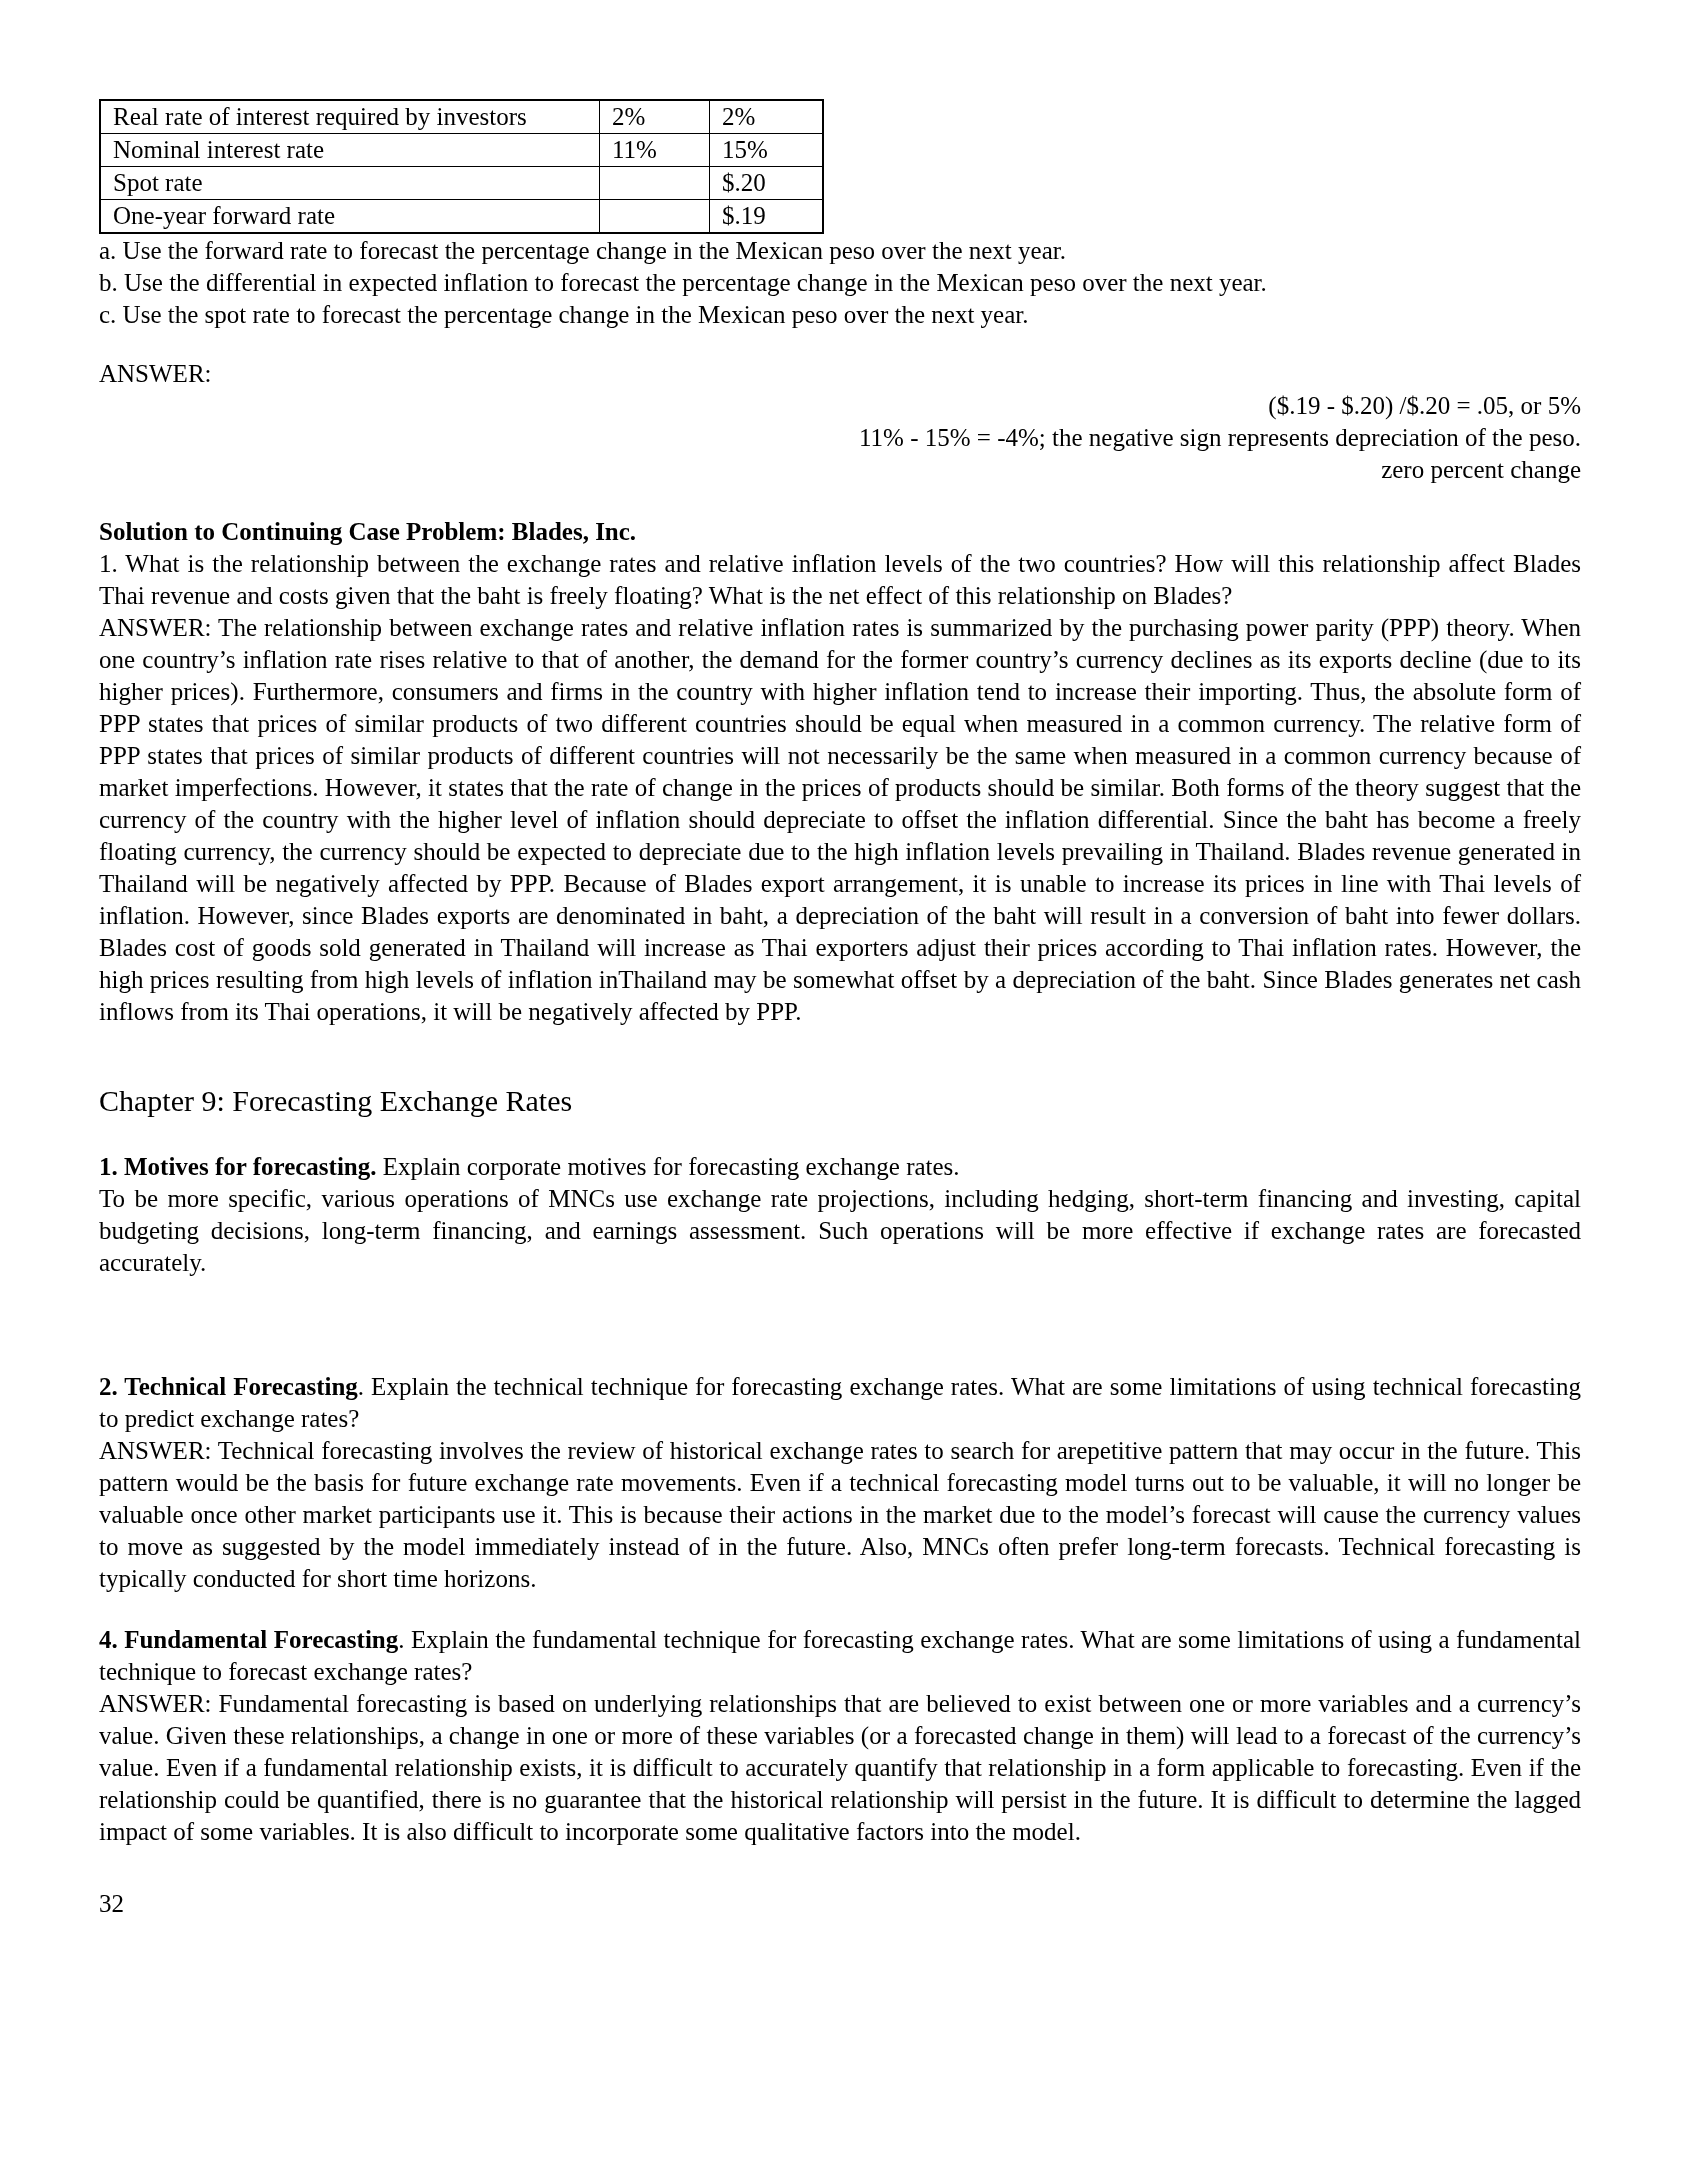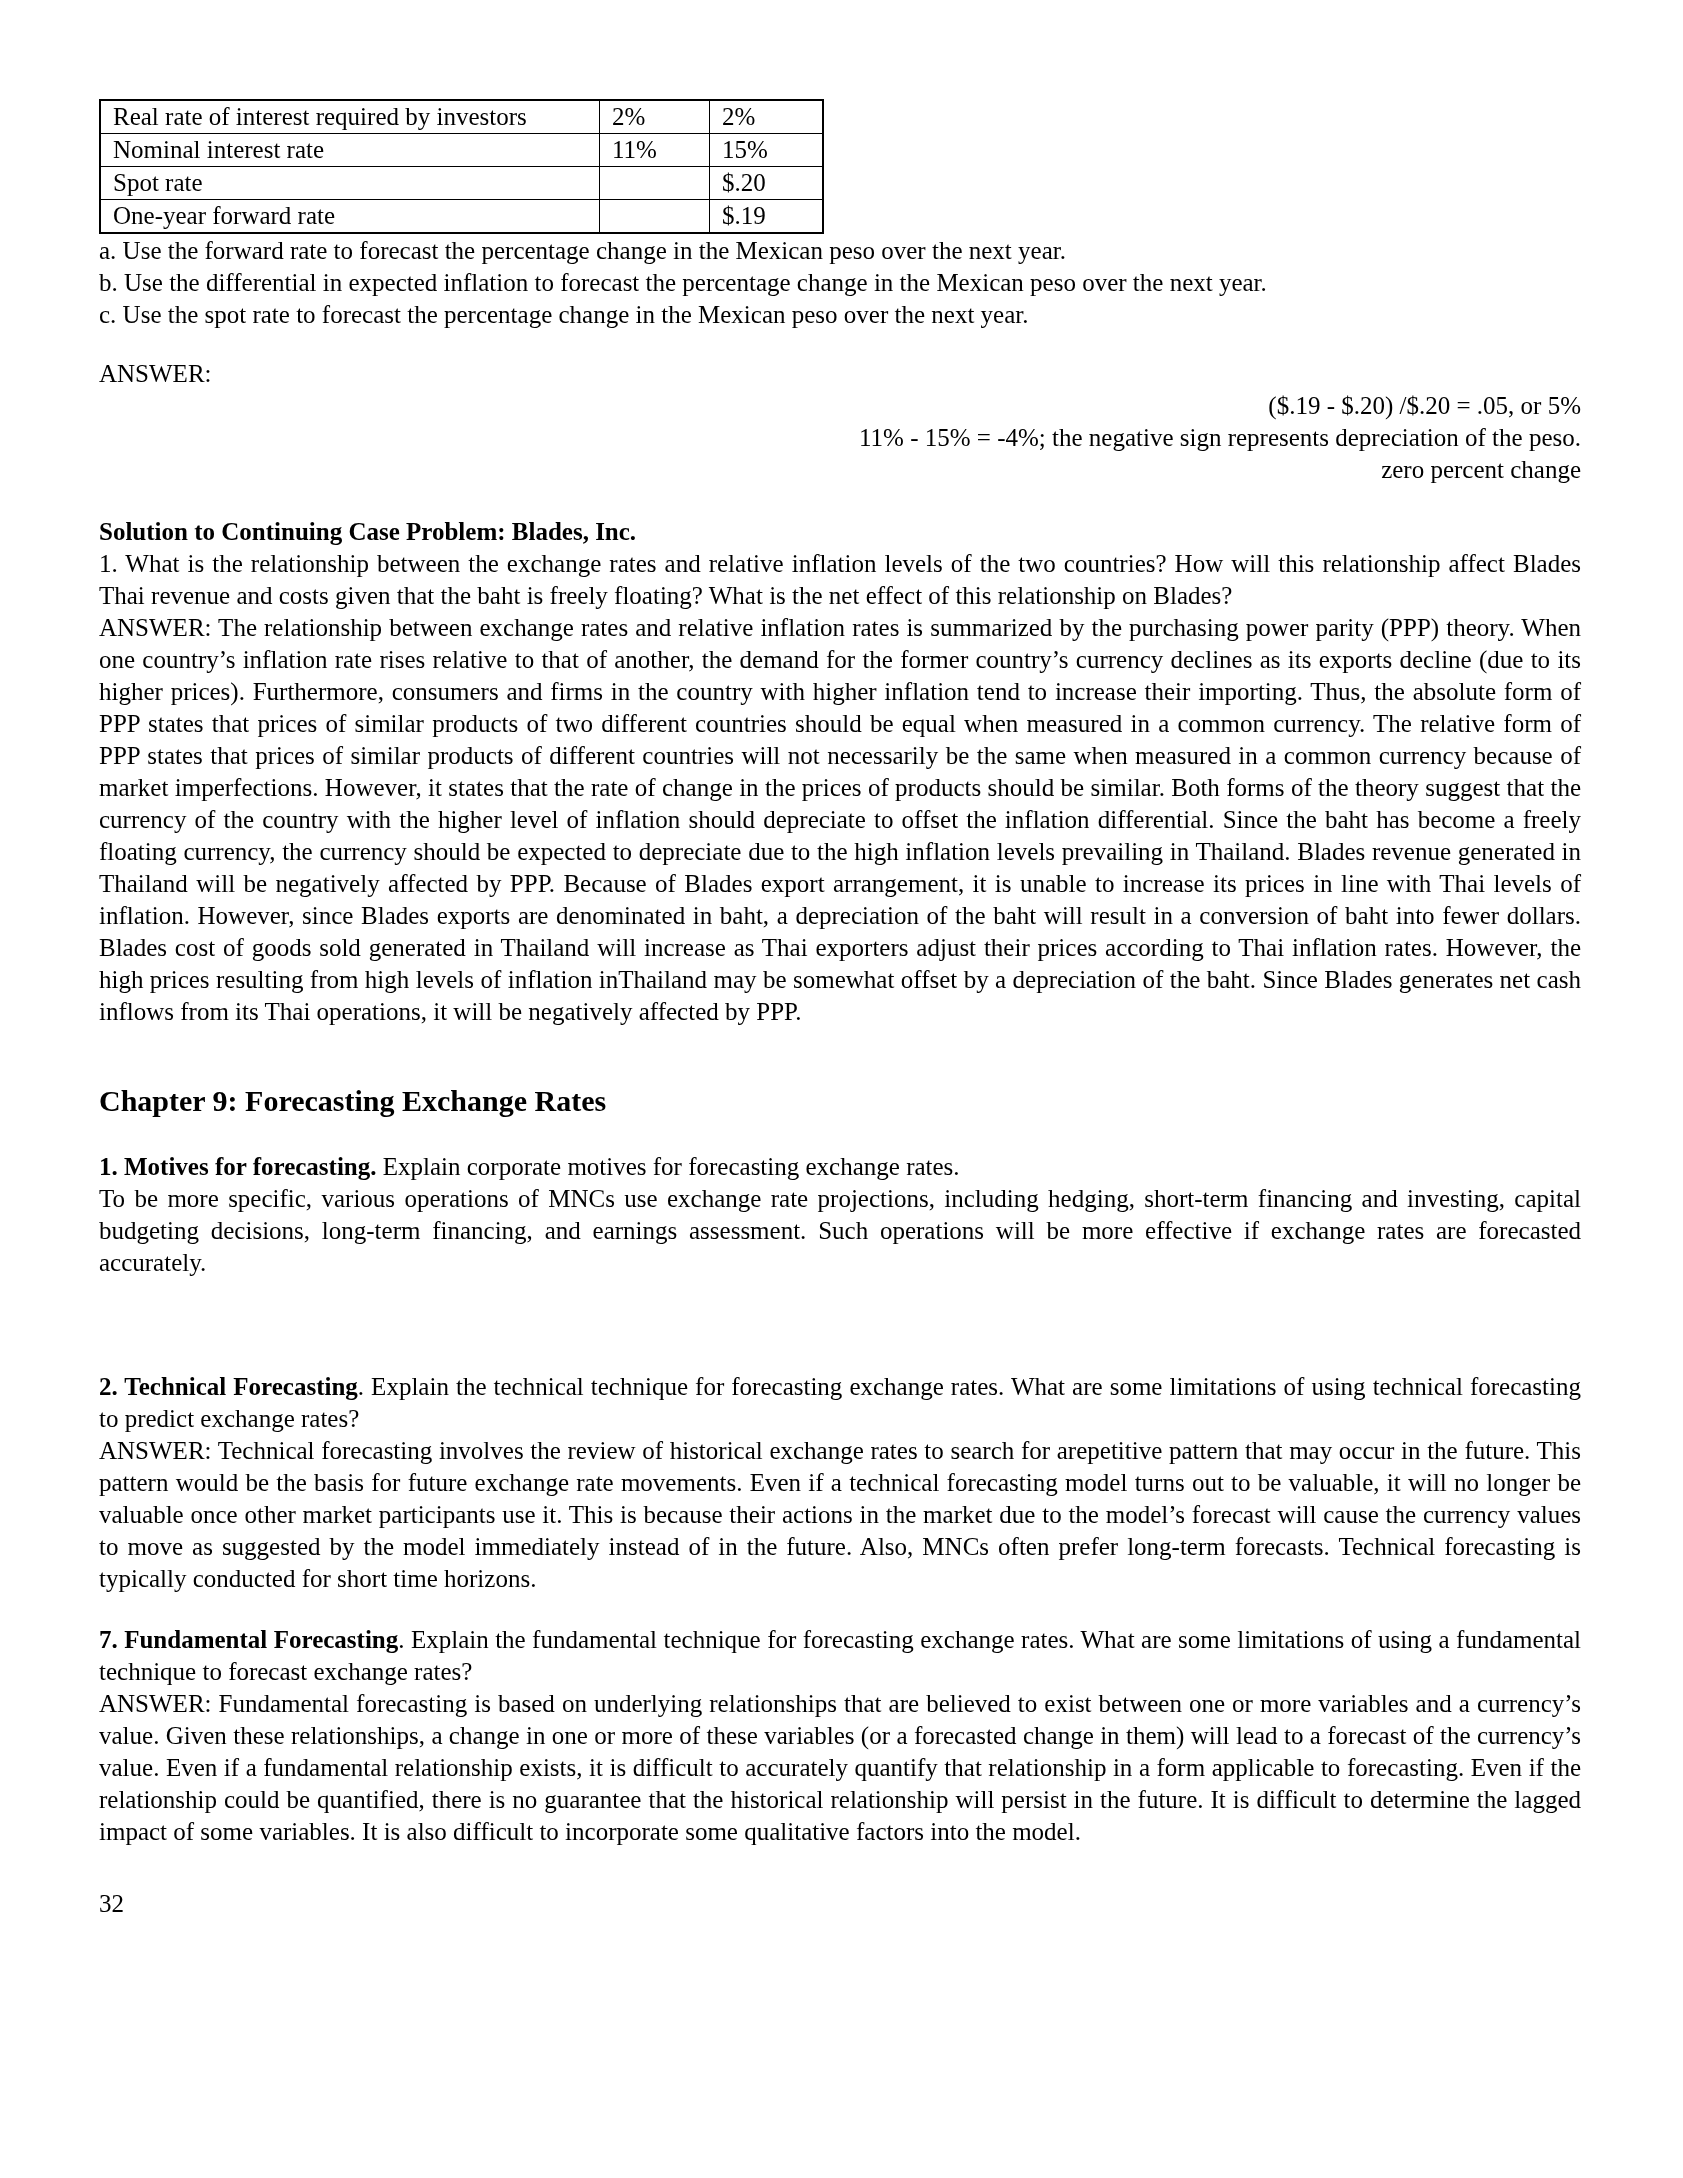--- a/index.html
+++ b/index.html
@@ -15,21 +15,21 @@
   }
   table.rates td { border: 1.5px solid #000; padding: 0 0 1px 12px; height: 31px; vertical-align: middle; margin-left: 20px; }
   table.rates td.c0 { width: 486px; }
   table.rates td.c1 { width: 97px; }
   table.rates td.c2 { width: 100px; }
   table.rates { border: 2.5px solid #000; }
   .block { position: absolute; left: 0; width: 1482px; }
   .just { text-align: justify; }
   .indent { padding-left: 99px; text-align: right; }
   .b { font-weight: bold; font-family: Liberation Serif, serif; }
-  .h2 { font-size: 30px; font-weight: bold; line-height: 40px; }
+  .h2 { font-size: 30px; font-weight: normal; line-height: 40px; }
   .pnum { position: absolute; left: 0; top: 1888px; }
   p { margin: 0; }
 </style>
 </head>
 <body>
 
 <div class="page">
 
   <table class="rates">
     <tbody>
@@ -88,20 +88,20 @@
 
   <div class="block" style="top:1371px;">
     <p class="just">
       <span class="b">2. Technical Forecasting</span><span>. Explain the technical technique for forecasting exchange rates. What are some limitations of using technical forecasting to predict exchange rates?</span>
     </p>
     <p class="just">ANSWER: Technical forecasting involves the review of historical exchange rates to search for arepetitive pattern that may occur in the future. This pattern would be the basis for future exchange rate movements. Even if a technical forecasting model turns out to be valuable, it will no longer be valuable once other market participants use it. This is because their actions in the market due to the model’s forecast will cause the currency values to move as suggested by the model immediately instead of in the future. Also, MNCs often prefer long-term forecasts. Technical forecasting is typically conducted for short time horizons.</p>
   </div>
 
   <div class="block" style="top:1624px;">
     <p class="just">
-      <span class="b">7. Fundamental Forecasting</span><span>. Explain the fundamental technique for forecasting exchange rates. What are some limitations of using a fundamental technique to forecast exchange rates?</span>
+      <span class="b">4. Fundamental Forecasting</span><span>. Explain the fundamental technique for forecasting exchange rates. What are some limitations of using a fundamental technique to forecast exchange rates?</span>
     </p>
     <p class="just">ANSWER: Fundamental forecasting is based on underlying relationships that are believed to exist between one or more variables and a currency’s value. Given these relationships, a change in one or more of these variables (or a forecasted change in them) will lead to a forecast of the currency’s value. Even if a fundamental relationship exists, it is difficult to accurately quantify that relationship in a form applicable to forecasting. Even if the relationship could be quantified, there is no guarantee that the historical relationship will persist in the future. It is difficult to determine the lagged impact of some variables. It is also difficult to incorporate some qualitative factors into the model.</p>
   </div>
 
   <div class="pnum">32</div>
 </div>
 
 
 </body></html>

